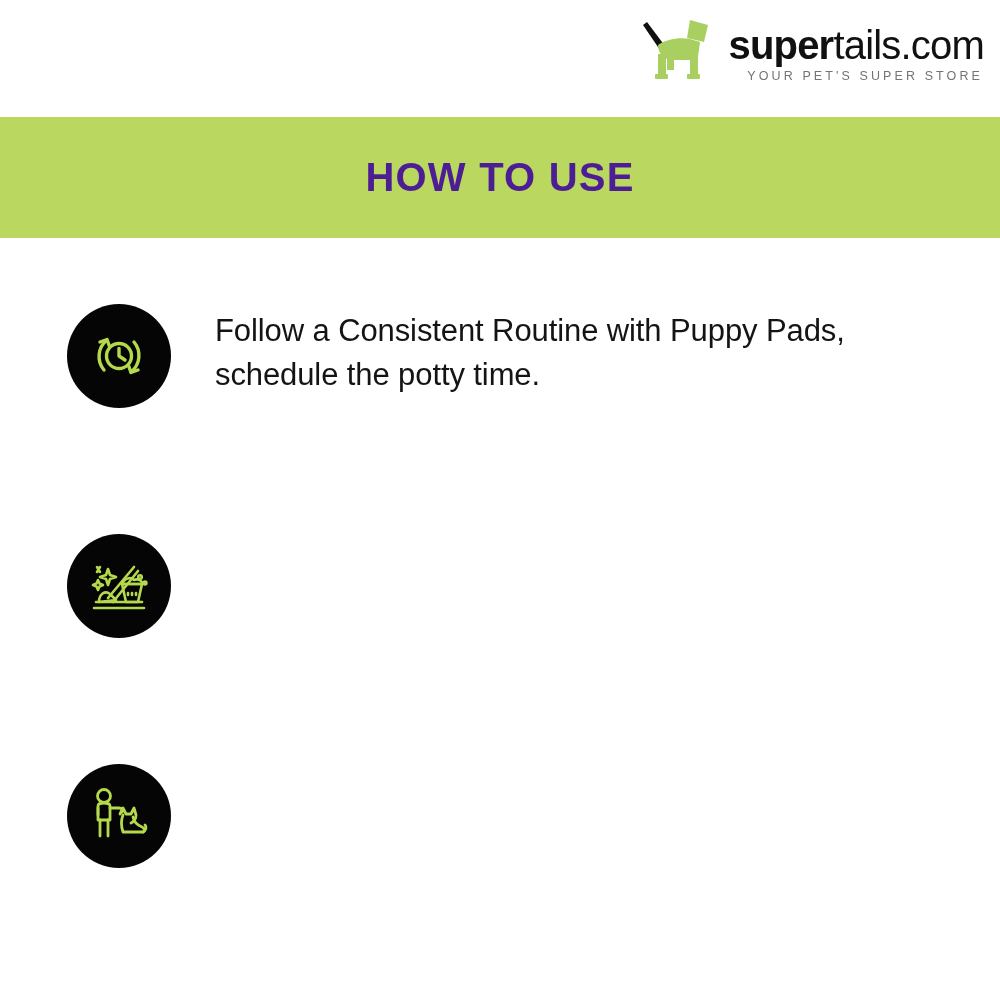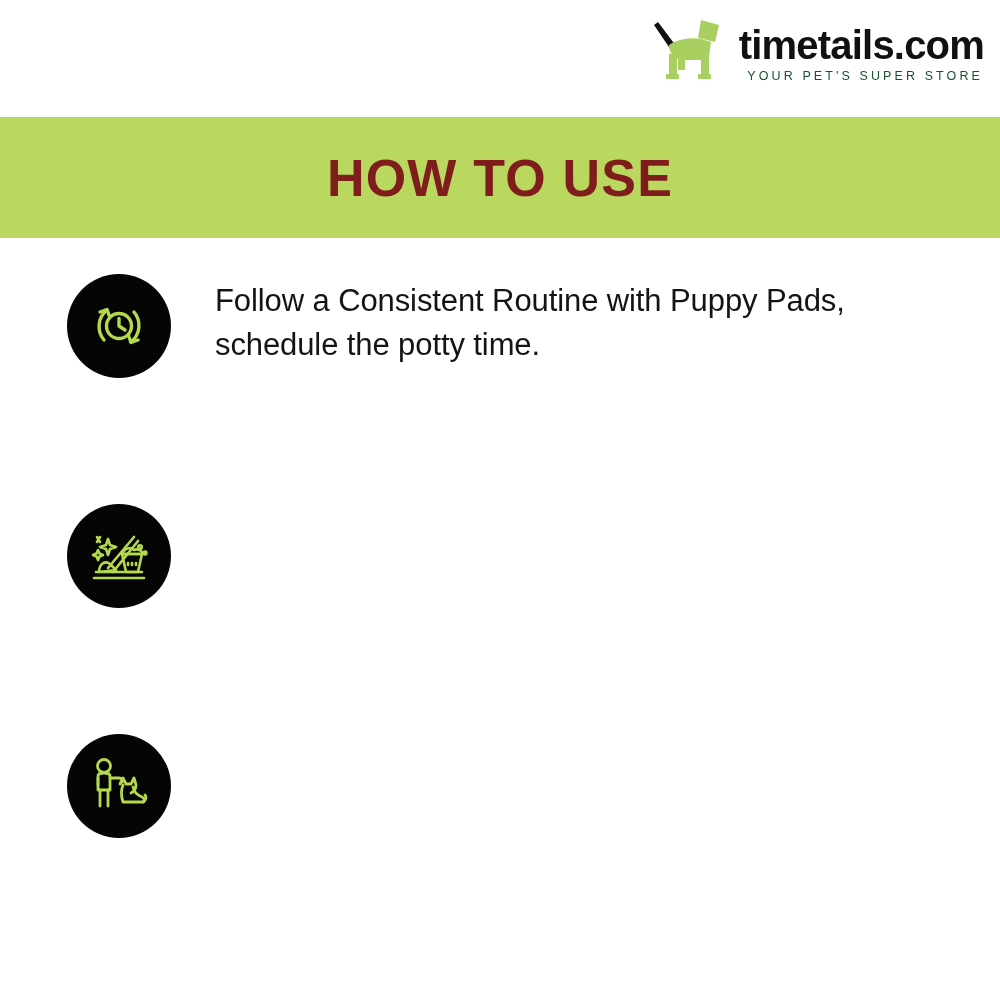--- a/index.html
+++ b/index.html
@@ -44,52 +44,52 @@
     font-size: 40px;
     line-height: 42px;
     color: #111111;
     letter-spacing: -0.8px;
     white-space: nowrap;
   }
   .logo-wordmark .wm-bold {
     font-weight: 700;
   }
   .logo-wordmark .wm-light {
-    font-weight: 700;
+    font-weight: 400;
   }
   .logo-tagline {
     font-size: 12.5px;
     line-height: 16px;
-    color: #14532d;
+    color: #737373;
     letter-spacing: 3.1px;
     text-align: right;
     white-space: nowrap;
     margin-top: 2px;
     padding-right: 1px;
   }
 
   
   .banner {
     height: 121px;
     background: #bad85f;
     display: flex;
     align-items: center;
     justify-content: center;
   }
   .banner-title {
-    font-size: 52px;
+    font-size: 40px;
     font-weight: 700;
-    color: #7f1d1d;
+    color: #4c1d95;
     letter-spacing: 1.2px;
     text-align: center;
   }
 
   
   .steps {
-    padding-top: 36px;
+    padding-top: 66px;
   }
   .step-row {
     display: flex;
     align-items: flex-start;
     height: 230px;
     padding-left: 67px;
     box-sizing: border-box;
   }
   .step-icon-circle {
     width: 104px;
@@ -134,21 +134,21 @@
       <rect x="50" y="40" width="8" height="20" fill="#a9cf61"></rect>
 
       <rect x="18" y="36" width="8" height="24" fill="#a9cf61"></rect>
 
       <rect x="15" y="56" width="13" height="5" rx="1" fill="#a9cf61"></rect>
       <rect x="47" y="56" width="13" height="5" rx="1" fill="#a9cf61"></rect>
     </svg>
 
     <div class="logo-text-wrap">
       <div class="logo-wordmark">
-        <span class="wm-bold">time</span><span class="wm-light">tails.com</span>
+        <span class="wm-bold">super</span><span class="wm-light">tails.com</span>
       </div>
       <div class="logo-tagline">YOUR PET'S SUPER STORE</div>
     </div>
 
   </div>
 </div>
 
 <div class="banner">
   <div class="banner-title">HOW TO USE</div>
 </div>

